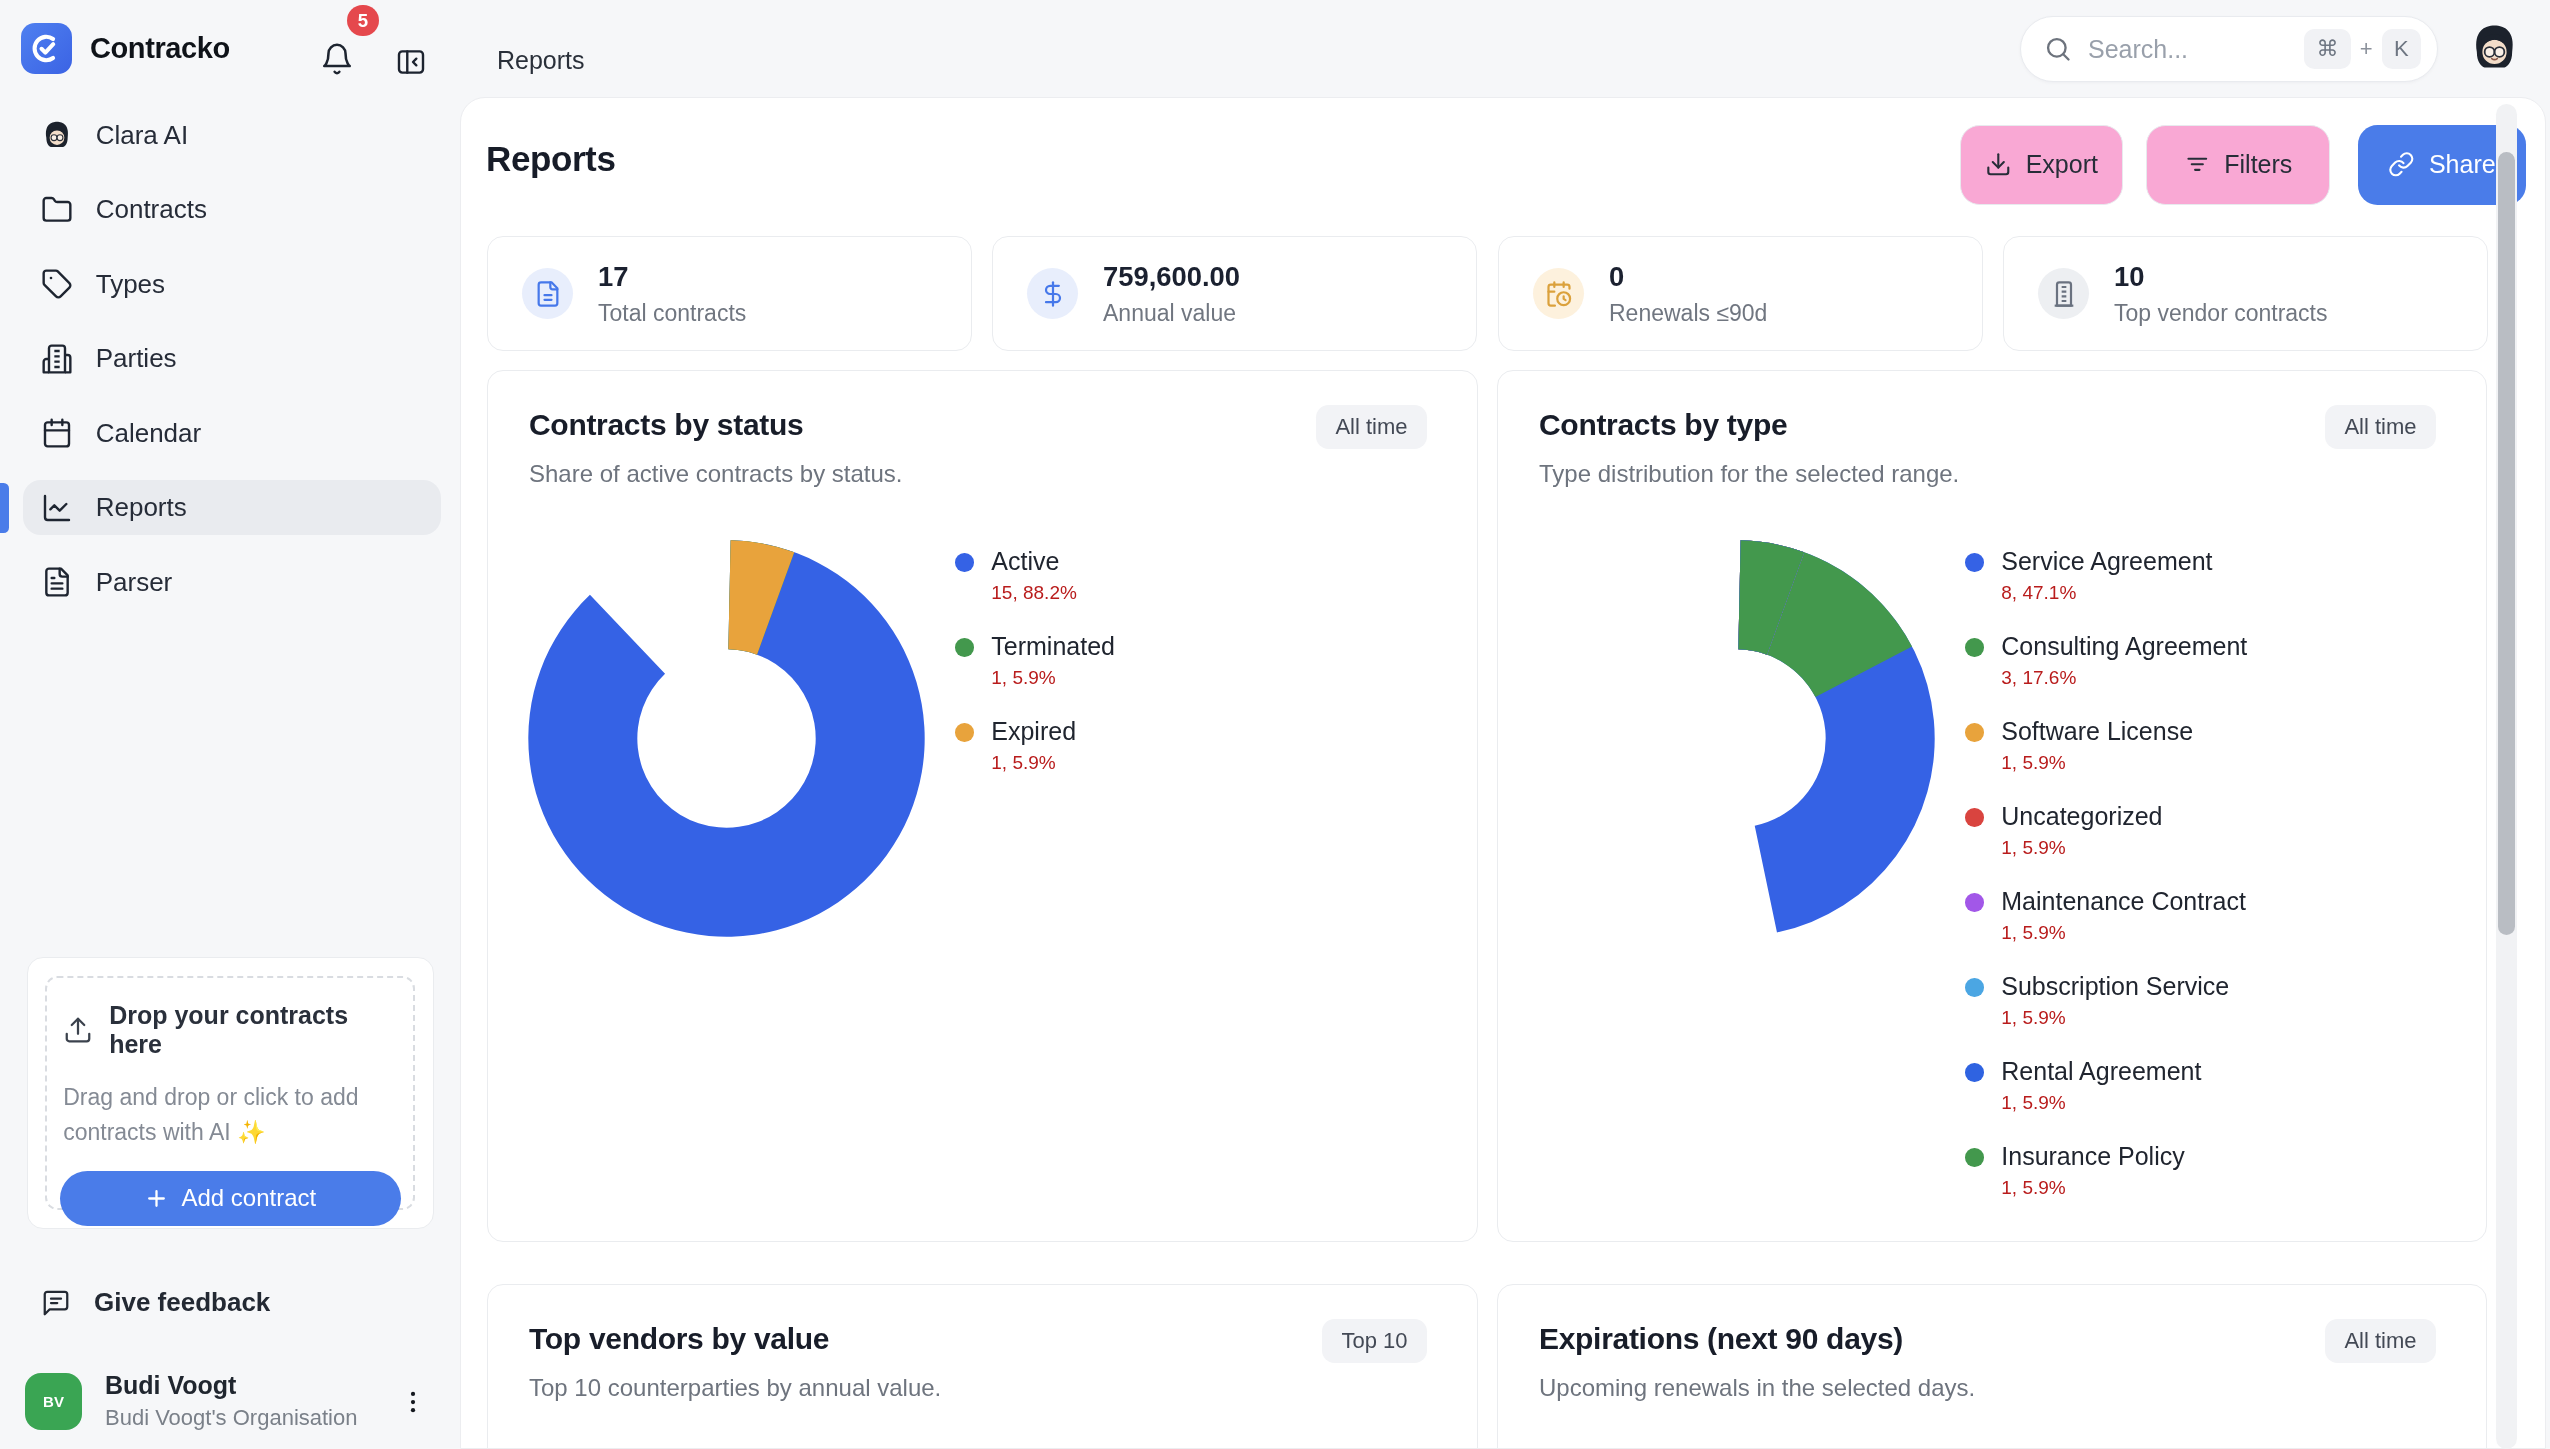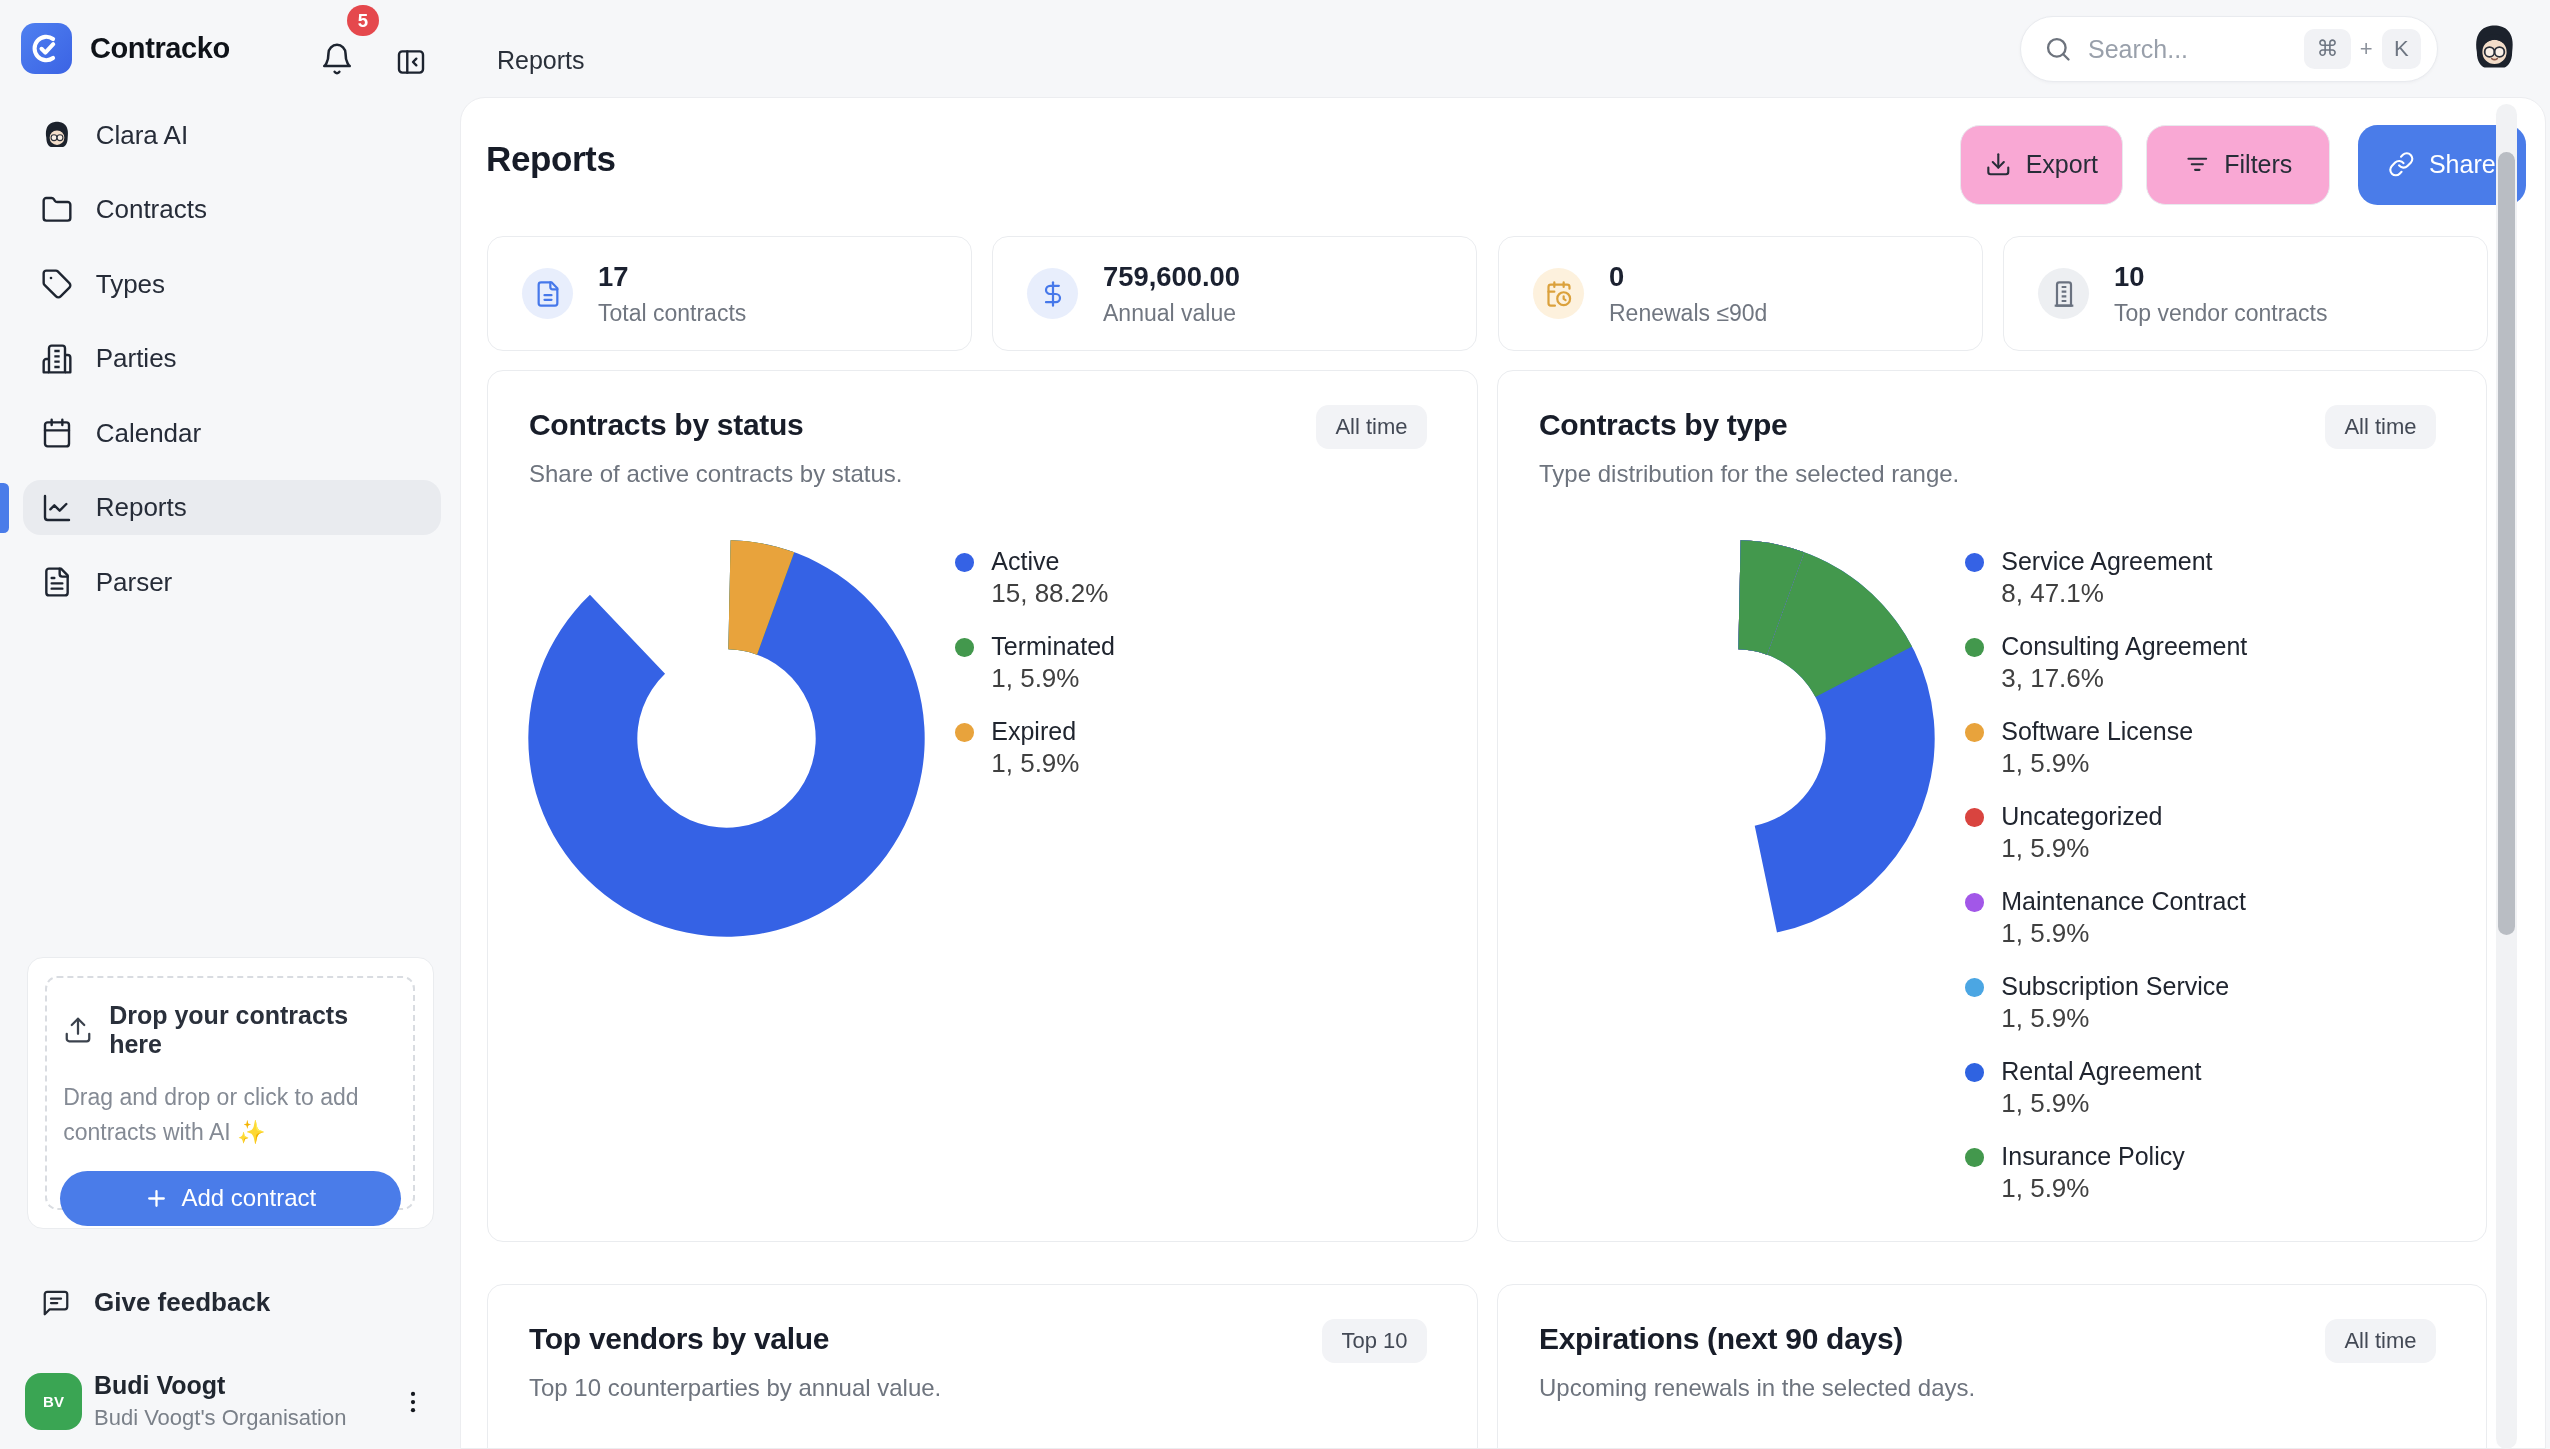--- a/index.html
+++ b/index.html
@@ -51,21 +51,21 @@
           color:#fff; font-size:24px; font-weight:500; font-family:inherit; display:flex; align-items:center; justify-content:center; gap:12.4px; cursor:pointer; }
   .add-contract-btn svg { width:25px; height:25px; }
 
   .feedback-row { position:absolute; left:41px; top:1190px; display:flex; align-items:flex-end; gap:23px; cursor:pointer; }
   .feedback-row svg { width:30px; height:30px; color:#232933; }
   .feedback-label { font-size:26px; font-weight:600; color:#232933; }
 
   .user-row { position:absolute; left:25px; top:1273px; width:416px; height:62px; display:flex; align-items:center; cursor:pointer; }
   .user-avatar { width:57px; height:57px; border-radius:16px; background:#3aa553; color:#fff; font-size:15px; font-weight:bold;
           display:flex; align-items:center; justify-content:center; flex:0 0 auto; }
-  .user-texts { margin-left:12px; }
+  .user-texts { margin-left:23px; }
   .user-name { font-size:25px; font-weight:600; color:#20262f; }
   .user-org { font-size:22px; color:#7a8089; margin-top:5.3px; }
   .kebab { position:absolute; right:10.6px; top:12.4px; width:35px; height:39px; color:#14181f; display:flex; align-items:center; justify-content:center; }
 
   
   .main { position:absolute; left:460px; top:97px; width:2086px; height:1352px; background:#fff;
           border:1.8px solid #ecedf0; border-radius:25px 25px 0 0; overflow:hidden; }
   .page-title { position:absolute; left:25px; top:41px; font-size:35px; font-weight:bold; color:#171c28; letter-spacing:-0.4px; }
   .btn { position:absolute; top:26.6px; height:80px; border-radius:19.5px; display:flex; align-items:center; justify-content:center;
           gap:14px; font-size:25px; font-weight:500; font-family:inherit; cursor:pointer; }
@@ -88,21 +88,21 @@
   .bottom-card { top:1186px; height:266px; }
   .card-title { position:absolute; left:41px; top:37px; font-size:30px; font-weight:bold; color:#181d29; letter-spacing:-0.3px; }
   .card-sub { position:absolute; left:41px; top:89px; font-size:24px; color:#6e747e; }
   .badge { position:absolute; right:50px; top:34px; background:#f2f3f6; border-radius:12.4px; padding:8.9px 19.5px;
           font-size:22px; color:#434955; }
   .donut { position:absolute; left:35px; top:164px; width:407px; height:407px; }
   .legend { position:absolute; left:467px; top:174px; }
   .legend-item { display:flex; gap:17.7px; margin-bottom:21px; }
   .legend-dot { width:18.6px; height:18.6px; border-radius:50%; margin-top:8px; flex:0 0 auto; }
   .legend-label { font-size:25px; color:#20252f; line-height:32px; }
-  .legend-value { font-size:26px; color:#404040; line-height:32px; }
+  .legend-value { font-size:19px; color:#b91c1c; line-height:32px; }
 
   
   .scroll-track { position:absolute; left:2496px; top:104px; width:21px; height:1345px; background:#f1f2f4; border-radius:10.6px; }
   .scroll-thumb { position:absolute; left:1.8px; top:48px; width:17.7px; height:783px; background:#b9bdc3; border-radius:8.9px; cursor:grab; }
 </style>
 </head>
 <body>
 
 <div class="app">
 

